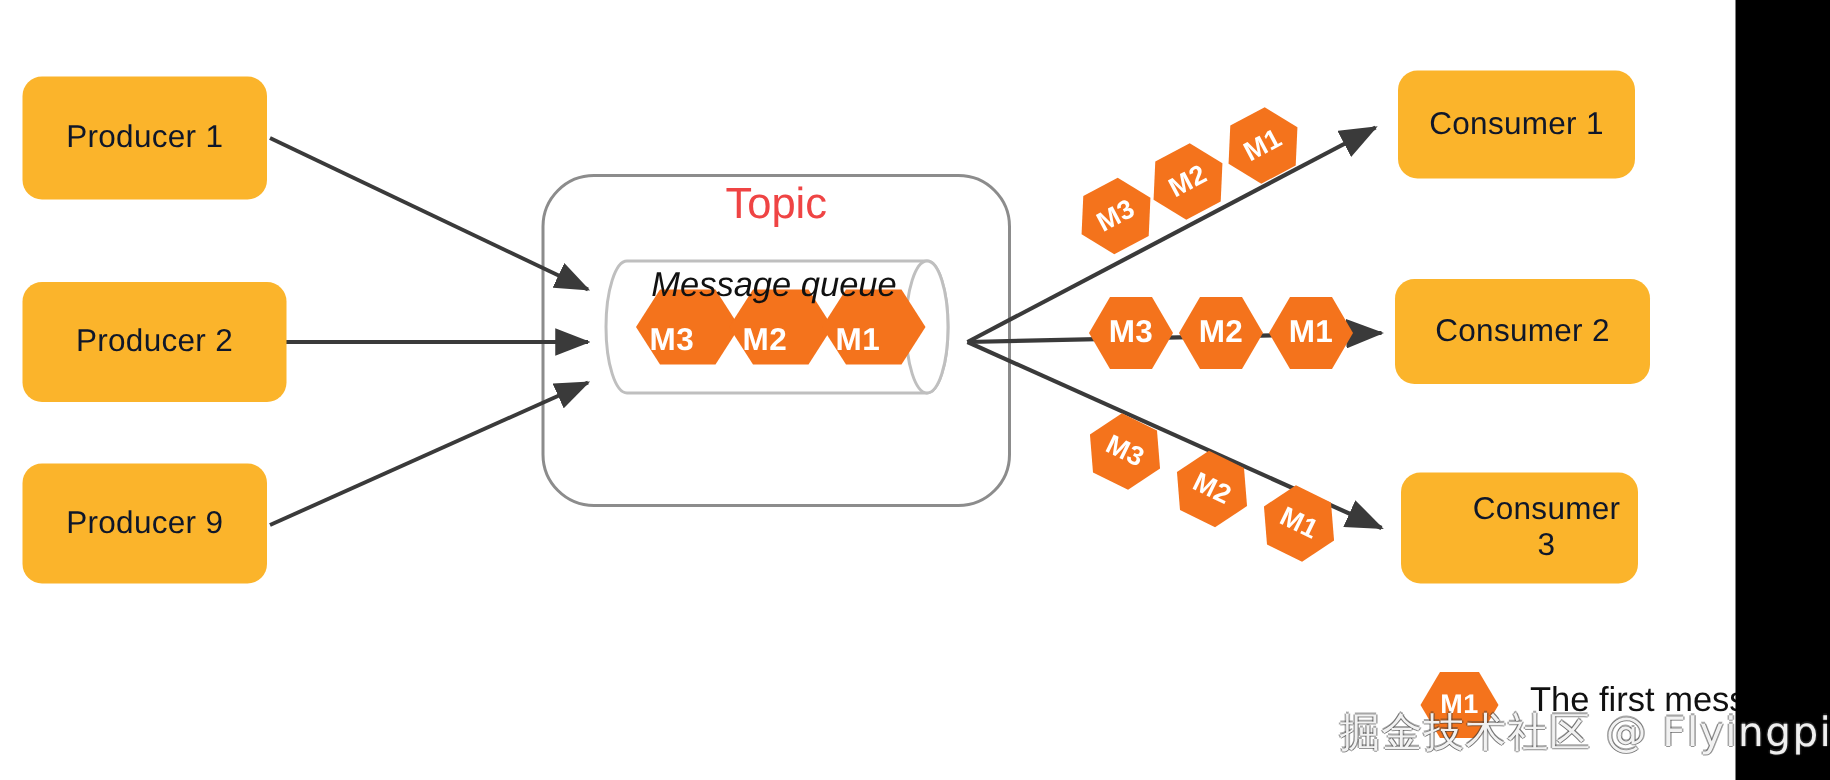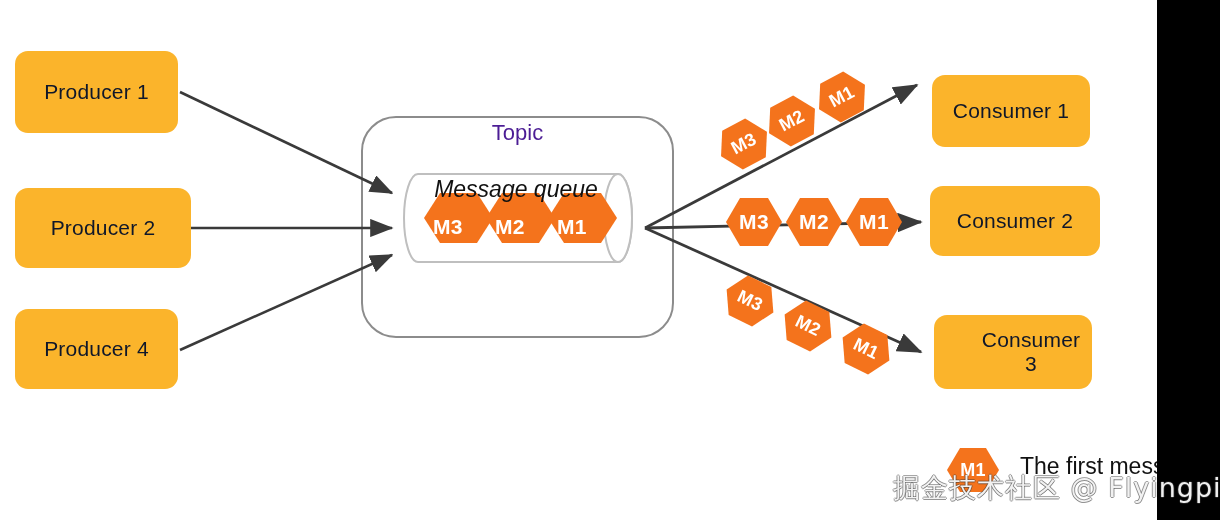--- a/index.html
+++ b/index.html
@@ -41,22 +41,22 @@
   .hex-label.sm{font-size:18px;}
 
   .plain-text{
     position:absolute;
     color:#1a1a1a;
     white-space:nowrap;
   }
   #topic-title{
     left:362px;top:120px;width:311px;
     text-align:center;
-    font-size:22px;
-    color:#4c1d95;
+    font-size:29px;
+    color:#ef4444;
   }
   #queue-title{
     left:400px;top:176px;width:232px;
     text-align:center;
     font-size:23px;
     color:#111;
     font-style:italic;
   }
   #legend-text{
     left:1020px;top:453px;
@@ -154,23 +154,23 @@
       <polygon points="840,349 853,327 879,327 892,349 879,371 853,371" fill="#F4731C"></polygon>
     </g>
 
     <g>
       <polygon points="947,470 960,448 986,448 999,470 986,492 960,492" fill="#F4731C"></polygon>
     </g>
   </svg>
 
   <div class="node-box" style="left:15px;top:51px;width:163px;height:82px;">Producer 1</div>
   <div class="node-box" style="left:15px;top:188px;width:176px;height:80px;">Producer 2</div>
-  <div class="node-box" style="left:15px;top:309px;width:163px;height:80px;">Producer 4</div>
+  <div class="node-box" style="left:15px;top:309px;width:163px;height:80px;">Producer 9</div>
 
-  <div class="node-box" style="left:932px;top:47px;width:158px;height:72px;margin-top:28px;">Consumer 1</div>
+  <div class="node-box" style="left:932px;top:47px;width:158px;height:72px;">Consumer 1</div>
   <div class="node-box" style="left:930px;top:186px;width:170px;height:70px;text-align:center;">Consumer 2</div>
   <div class="node-box" style="left:934px;top:315px;width:158px;height:74px;padding-left:44px;">Consumer 3</div>
 
   <div class="plain-text" id="topic-title">Topic</div>
   <div class="plain-text" id="queue-title">Message queue</div>
 
   <div class="hex-label" style="left:433px;top:227px;transform:translateY(-50%);">M3</div>
   <div class="hex-label" style="left:495px;top:227px;transform:translateY(-50%);">M2</div>
   <div class="hex-label" style="left:557px;top:227px;transform:translateY(-50%);">M1</div>
 

